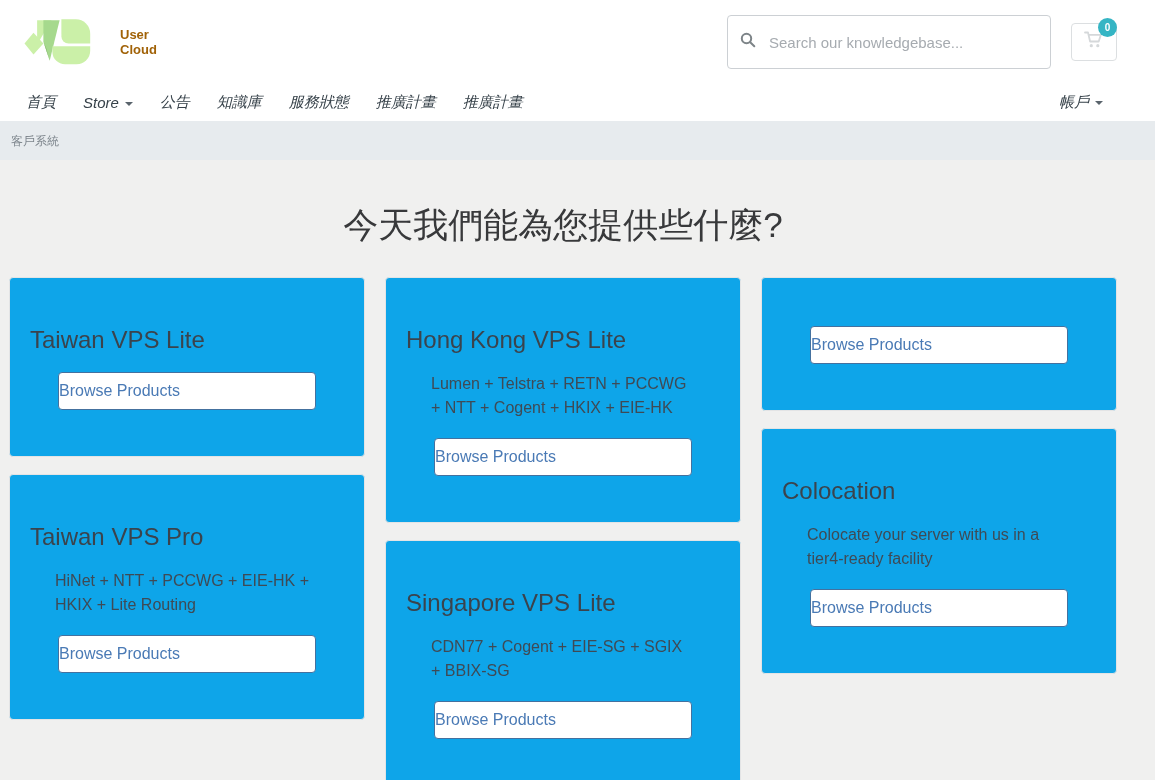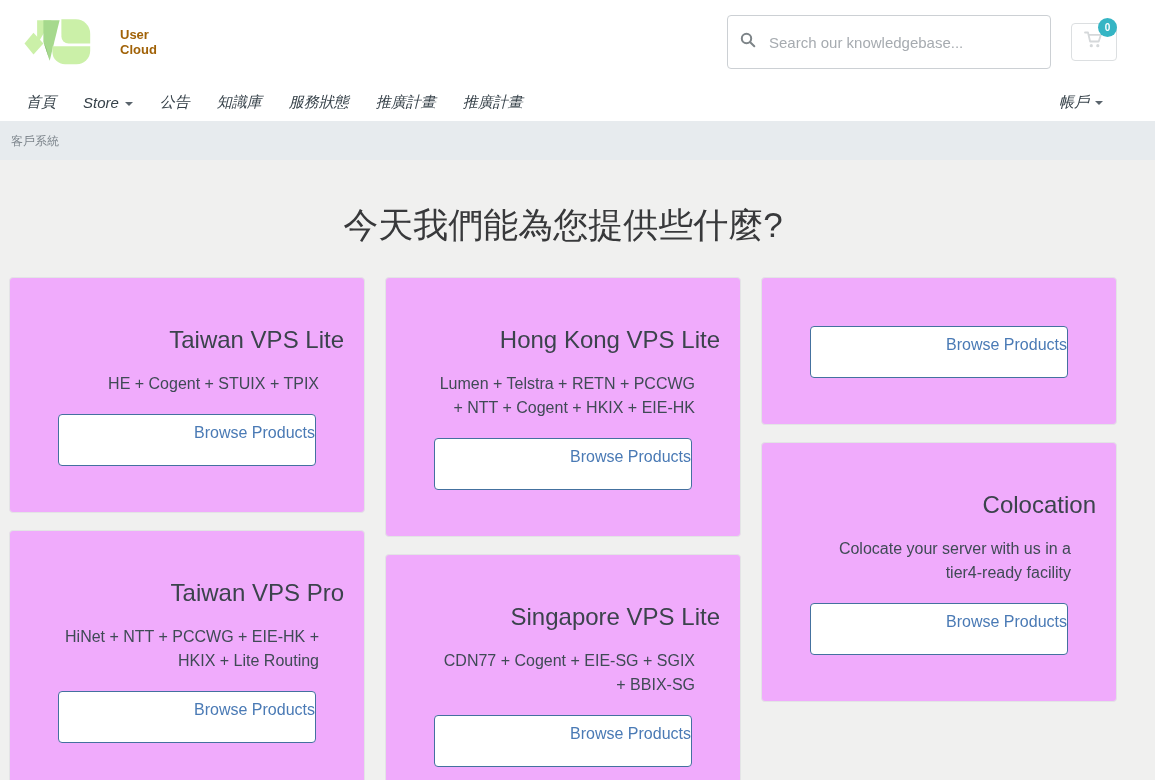--- a/index.html
+++ b/index.html
@@ -62,31 +62,31 @@
 
   
   .main { padding-top: 42px; }
   .main-heading {
     margin: 0 0 28px 0; text-align: center;
     font-size: 35px; font-weight: 400; color: #38393b;
   }
   .columns { display: flex; gap: 20px; align-items: flex-start; }
   .col { width: 356px; display: flex; flex-direction: column; gap: 17px; }
   .card {
-    background: #f0abfc; border: 1px solid #e3e4e5; border-radius: 4px;
-    padding: 48px 20px 46px; text-align: right; width: 100%;
+    background: #0ea5e9; border: 1px solid #e3e4e5; border-radius: 4px;
+    padding: 48px 20px 46px; text-align: left; width: 100%;
   }
   .card-title { margin: 0 0 18px 0; font-size: 24px; font-weight: 400; color: #3b434c; }
   .card-desc {
     margin: 0 auto 18px auto; max-width: 264px;
     font-size: 16px; line-height: 24px; color: #3f4a55;
   }
   .card-desc:empty { display: none; }
   .browse-btn {
-    display: block; width: 258px; height: 52px; margin: 0 auto;
+    display: block; width: 258px; height: 38px; margin: 0 auto;
     line-height: 36px; background: #fff;
     border: 1px solid #44719f; border-radius: 4px;
     color: #4a7ab5; font-size: 16px; text-decoration: none; cursor: pointer;
     font-family: "Liberation Sans", "DejaVu Sans", sans-serif;
   }
 </style>
 </head>
 <body>
 
 <div class="header">
@@ -149,21 +149,20 @@
 </div>
 
 <div class="main container">
   <h2 class="main-heading">今天我們能為您提供些什麼?</h2>
 
   <div class="columns">
 
     <div class="col">
       <div class="card">
         <h3 class="card-title">Taiwan VPS Lite</h3>
-        <p class="card-desc">HE + Cogent + STUIX + TPIX</p>
         <a class="browse-btn">Browse Products</a>
       </div>
       <div class="card">
         <h3 class="card-title">Taiwan VPS Pro</h3>
         <p class="card-desc">HiNet + NTT + PCCWG + EIE-HK + HKIX + Lite Routing</p>
         <a class="browse-btn">Browse Products</a>
       </div>
     </div>
 
     <div class="col">

